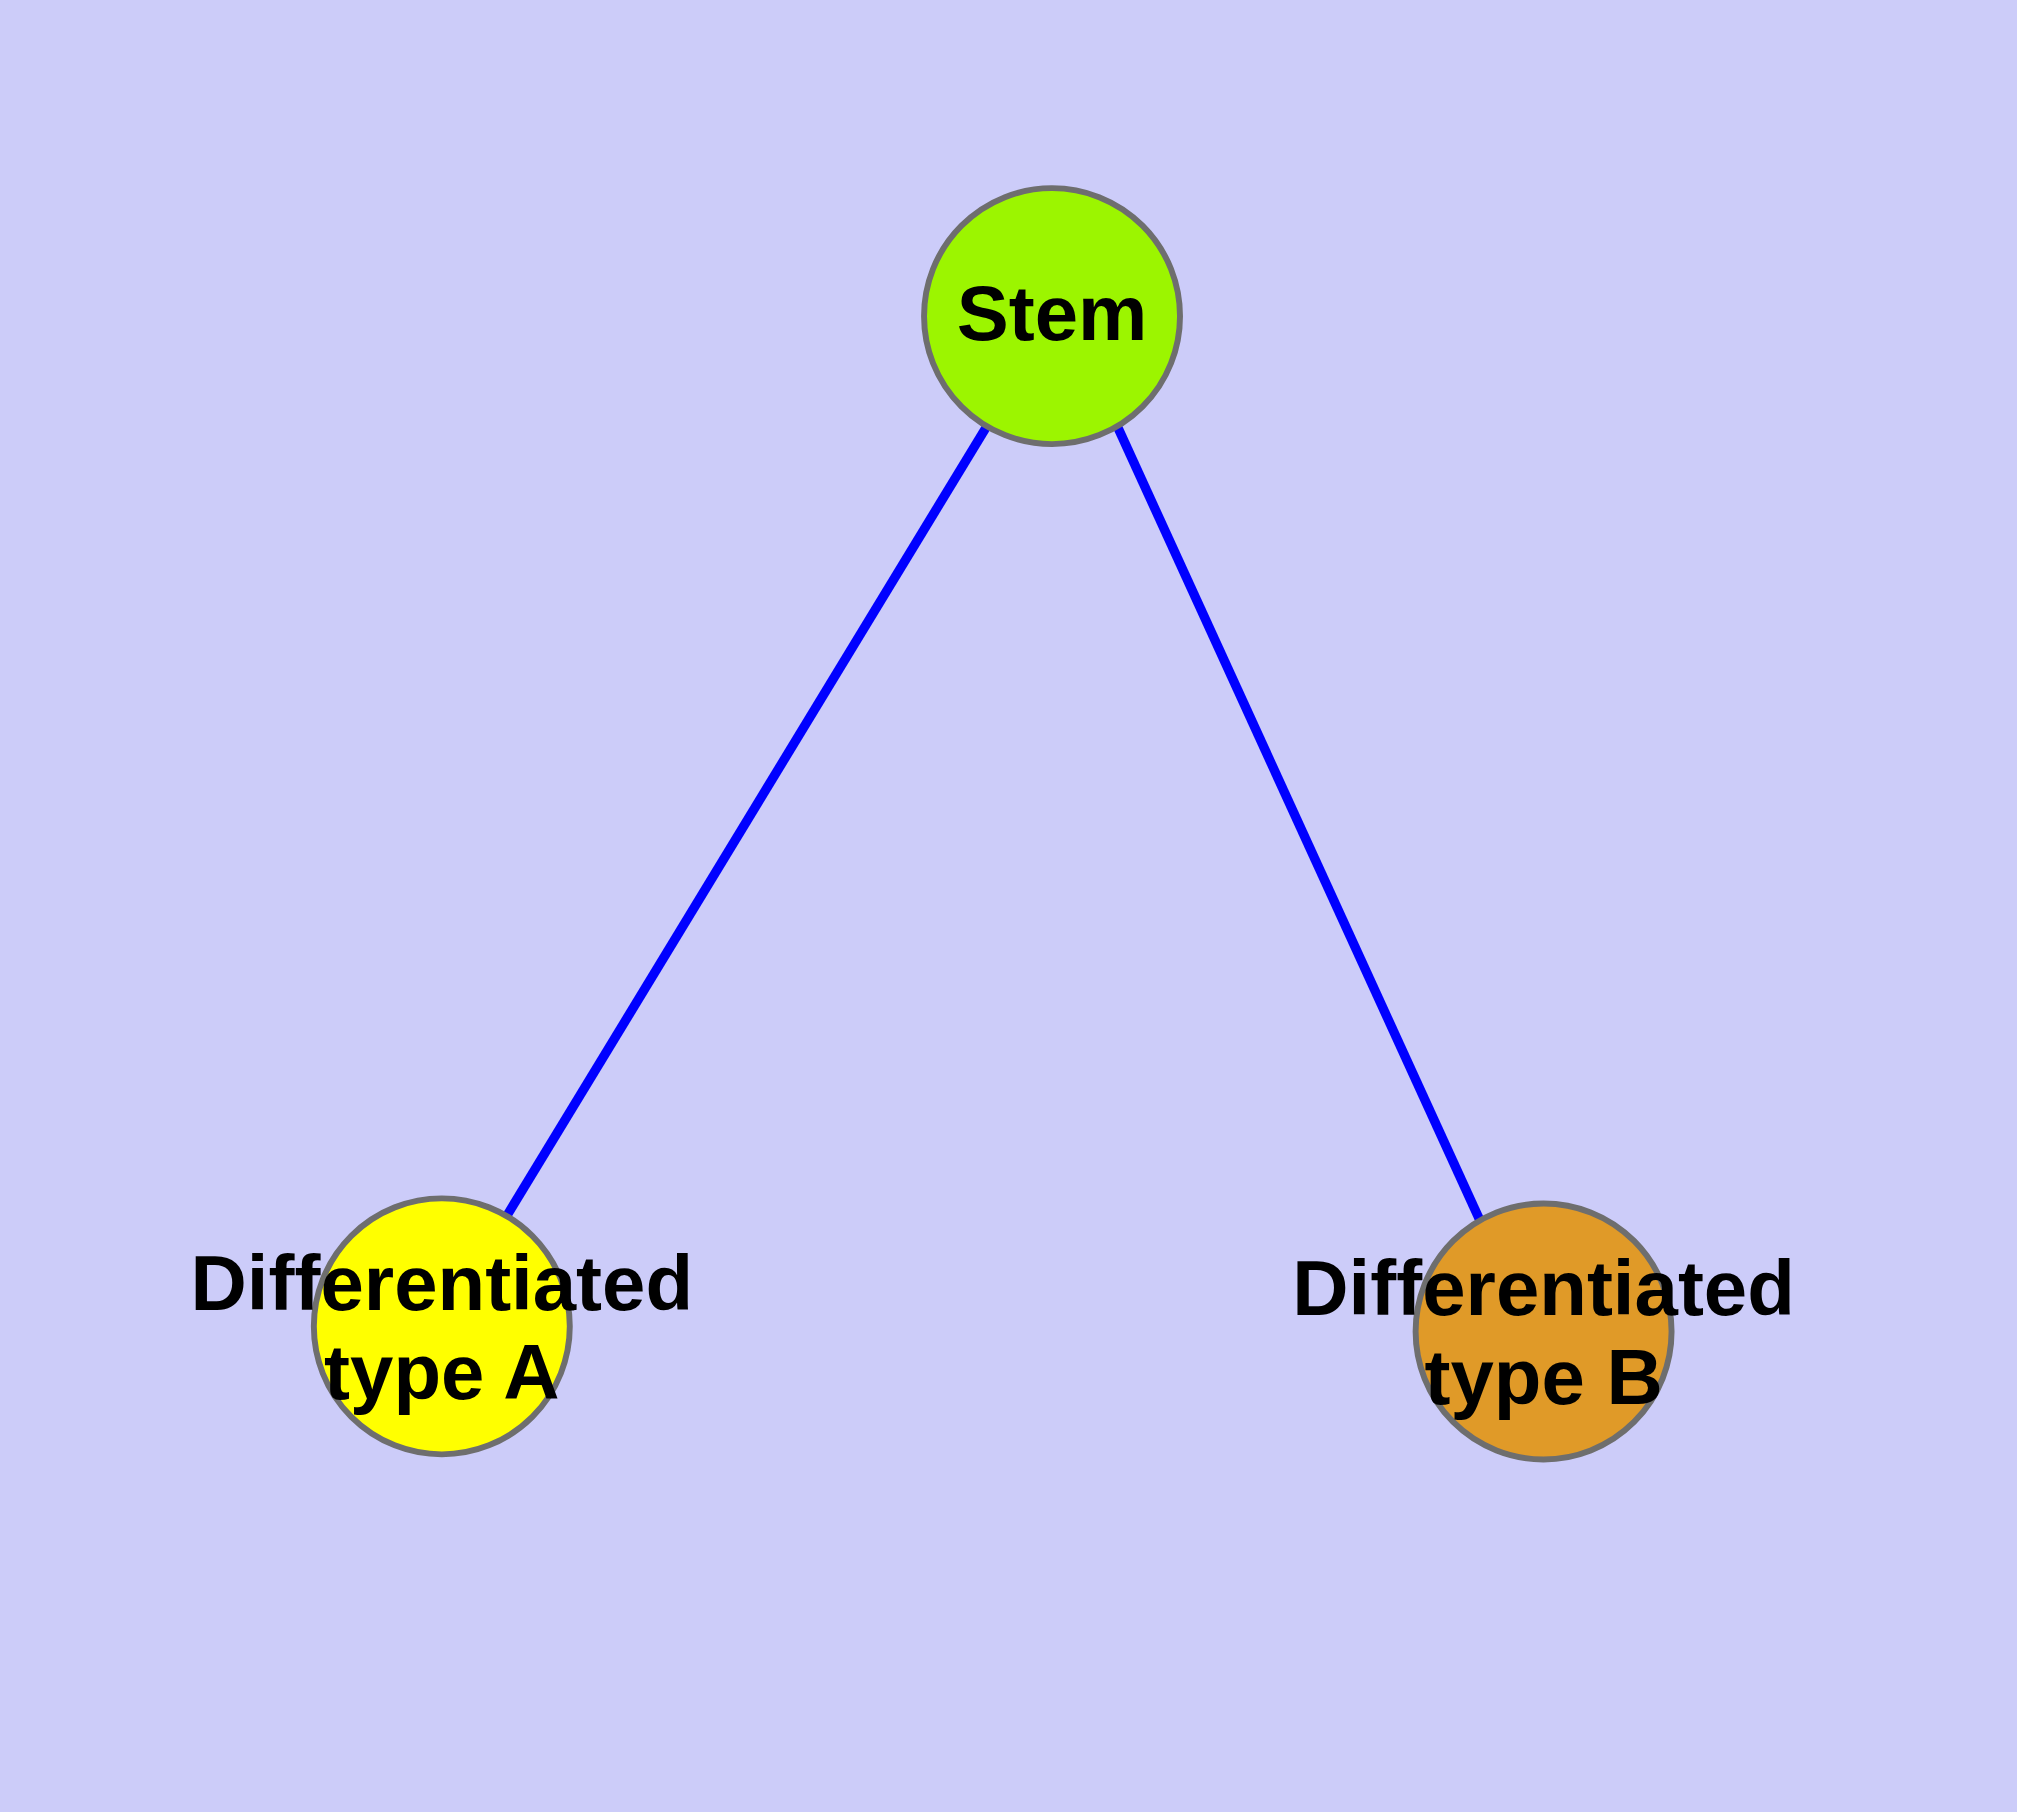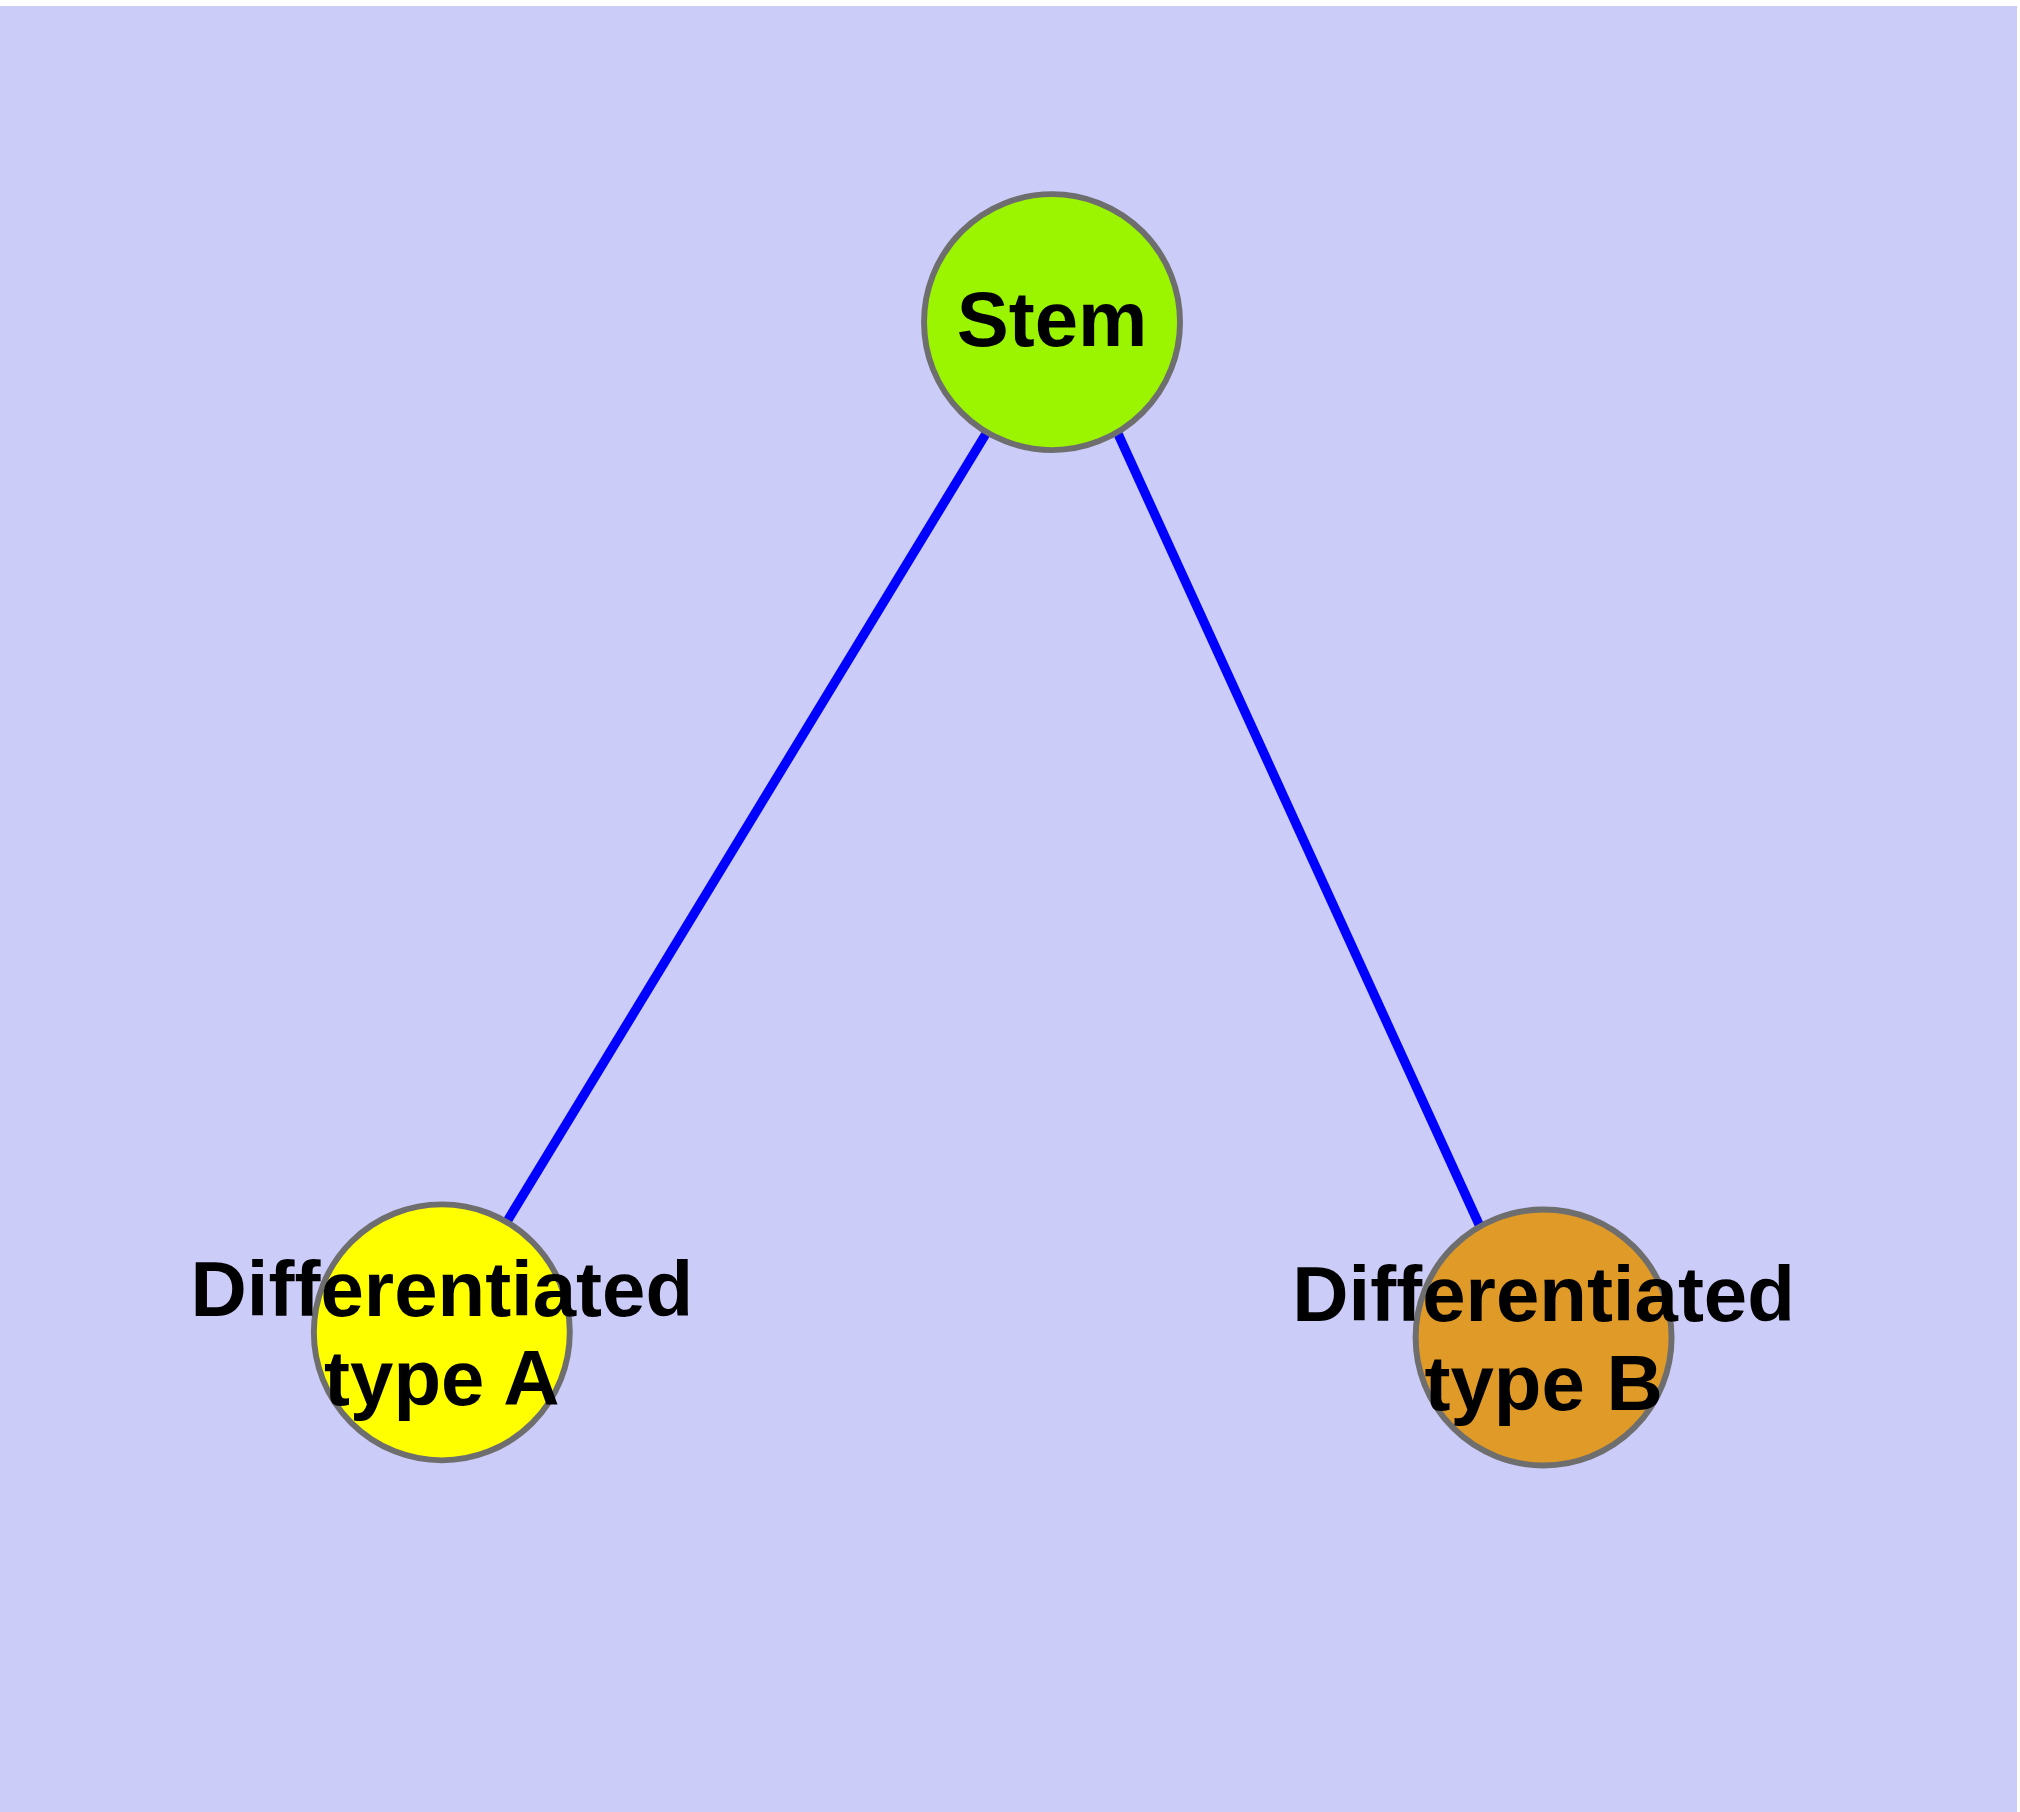--- a/index.html
+++ b/index.html
@@ -12,21 +12,20 @@
     width: 2021px;
     height: 1812px;
     overflow: hidden;
     font-family: "Liberation Sans", sans-serif;
   }
   #canvas {
     position: relative;
     width: 2021px;
     height: 1472px;
     background: #ffffff;
-    margin-top: 6px;
   }
   #plot-bg {
     position: absolute;
     left: 0;
     top: 0;
     width: 2017px;
     height: 1812px;
     background: #ccccf9;
   }
   #graph-svg {

